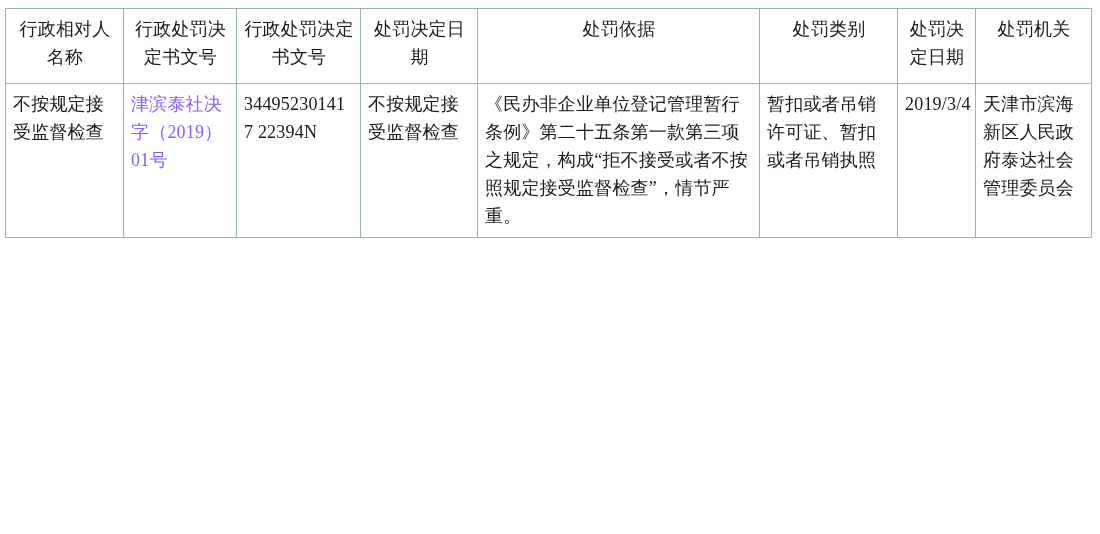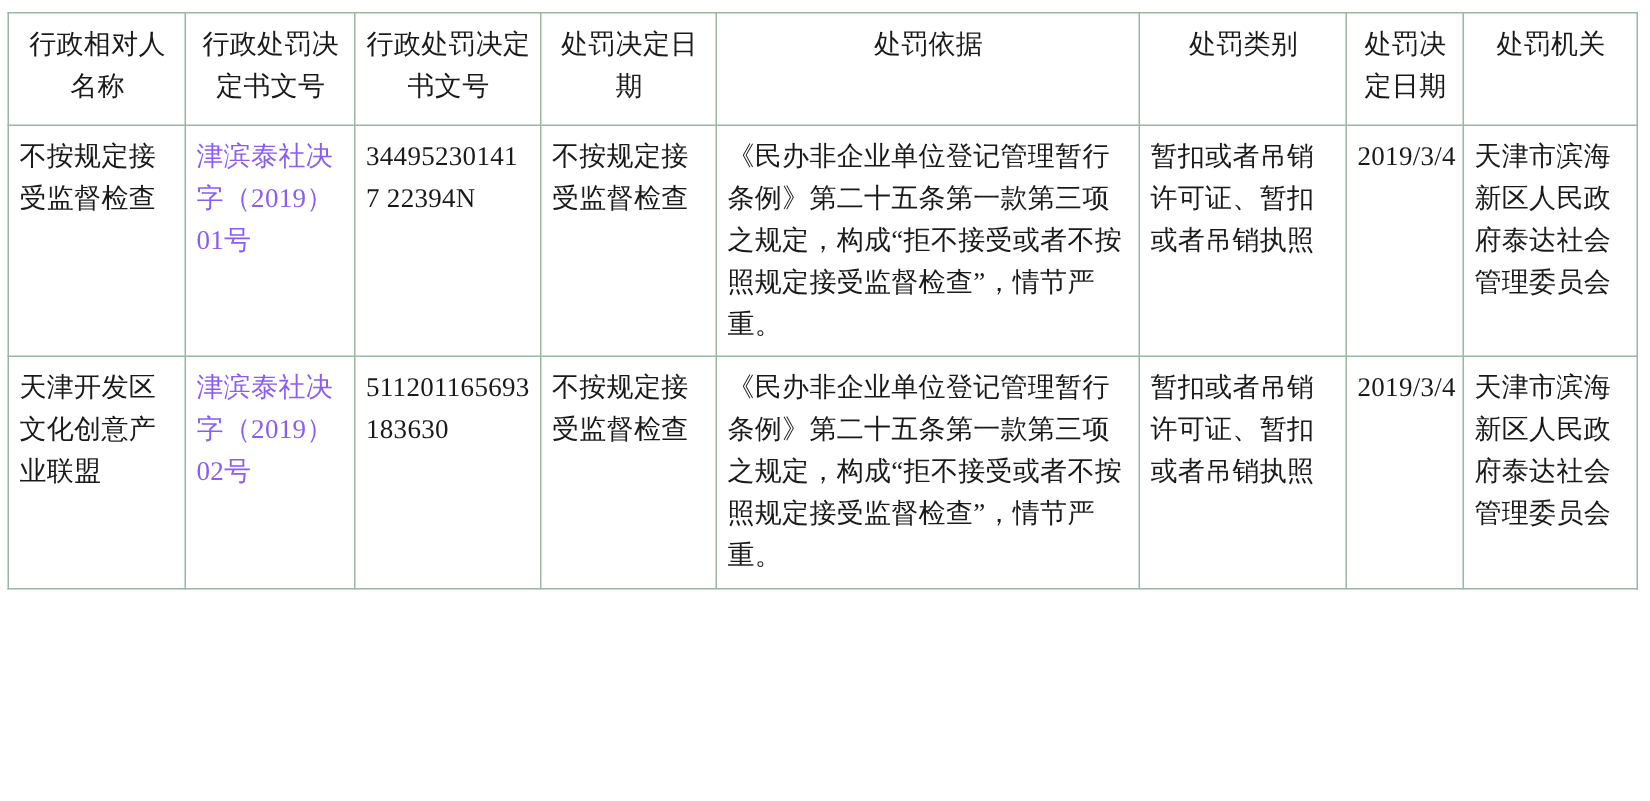--- a/index.html
+++ b/index.html
@@ -99,25 +99,15 @@
       <tr>
         <td>不按规定接受监督检查</td>
         <td class="doc-no">津滨泰社决字（2019）01号</td>
         <td>344952301417 22394N</td>
         <td>不按规定接受监督检查</td>
         <td>《民办非企业单位登记管理暂行条例》第二十五条第一款第三项之规定，构成“拒不接受或者不按照规定接受监督检查”，情节严重。</td>
         <td class="penalty-type">暂扣或者吊销许可证、暂扣或者吊销执照</td>
         <td class="decision-date">2019/3/4</td>
         <td class="org">天津市滨海新区人民政府泰达社会管理委员会</td>
       </tr>
-      <tr>
-        <td>天津开发区文化创意产业联盟</td>
-        <td class="doc-no">津滨泰社决字（2019）02号</td>
-        <td>511201165693 183630</td>
-        <td>不按规定接受监督检查</td>
-        <td>《民办非企业单位登记管理暂行条例》第二十五条第一款第三项之规定，构成“拒不接受或者不按照规定接受监督检查”，情节严重。</td>
-        <td class="penalty-type">暂扣或者吊销许可证、暂扣或者吊销执照</td>
-        <td class="decision-date">2019/3/4</td>
-        <td class="org">天津市滨海新区人民政府泰达社会管理委员会</td>
-      </tr>
     </tbody>
   </table>
 </div>
 
 </body></html>

